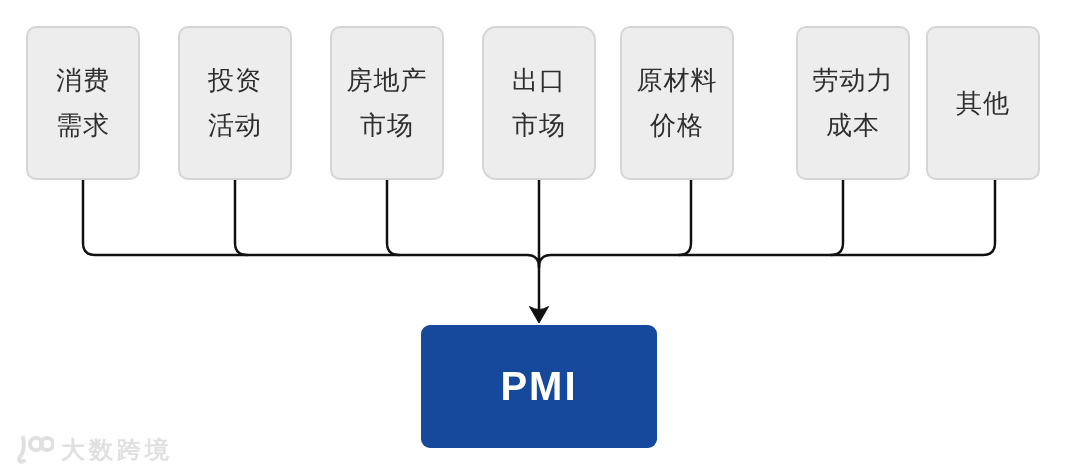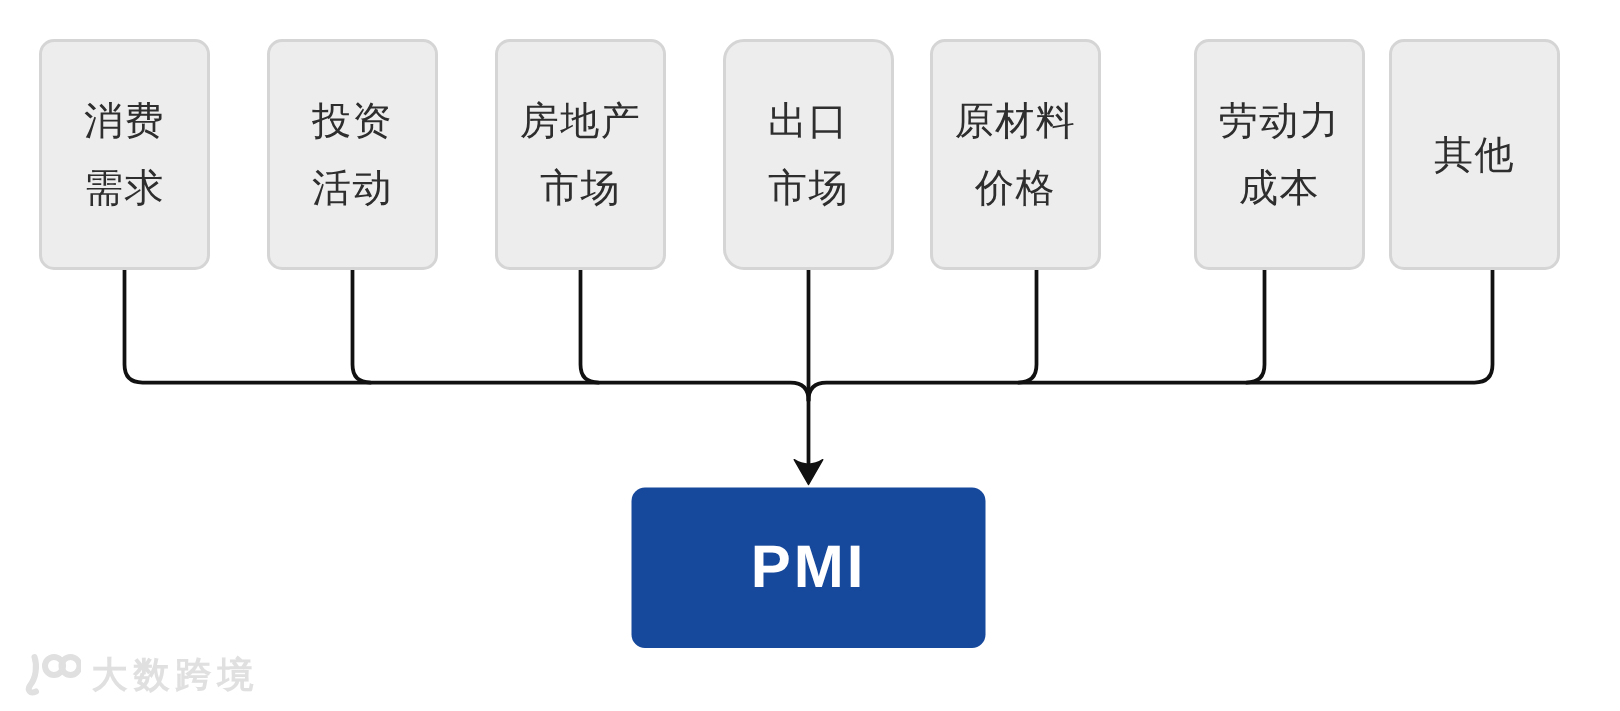--- a/index.html
+++ b/index.html
@@ -48,21 +48,21 @@
   .factor-box:nth-of-type(3) { left: 330px; }
   .factor-box:nth-of-type(4) { left: 482px; border-radius: 14px; }
   .factor-box:nth-of-type(5) { left: 620px; }
   .factor-box:nth-of-type(6) { left: 764px; margin-left: 32px; }
   .factor-box:nth-of-type(7) { left: 926px; }
   .result-box {
     position: absolute;
     left: 421px;
     top: 325px;
     width: 236px;
-    height: 107px;
+    height: 123px;
     background: #16489b;
     border-radius: 9px;
     display: flex;
     align-items: center;
     justify-content: center;
   }
   .result-label {
     color: #ffffff;
     font-size: 40px;
     font-weight: bold;

